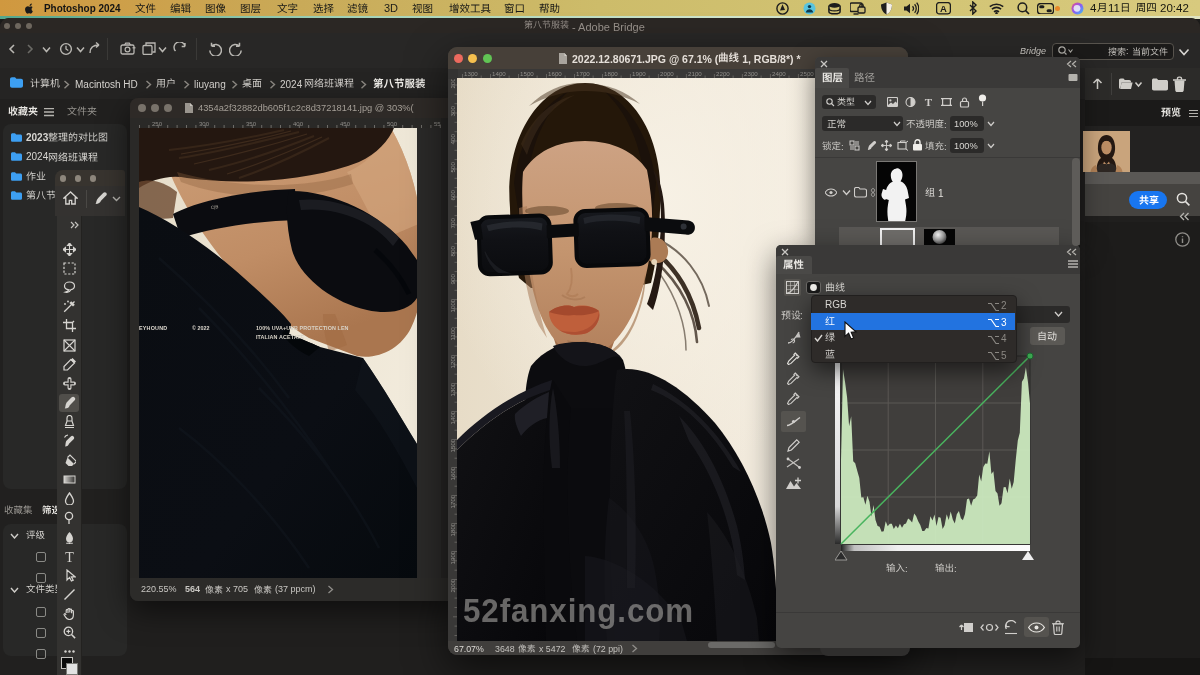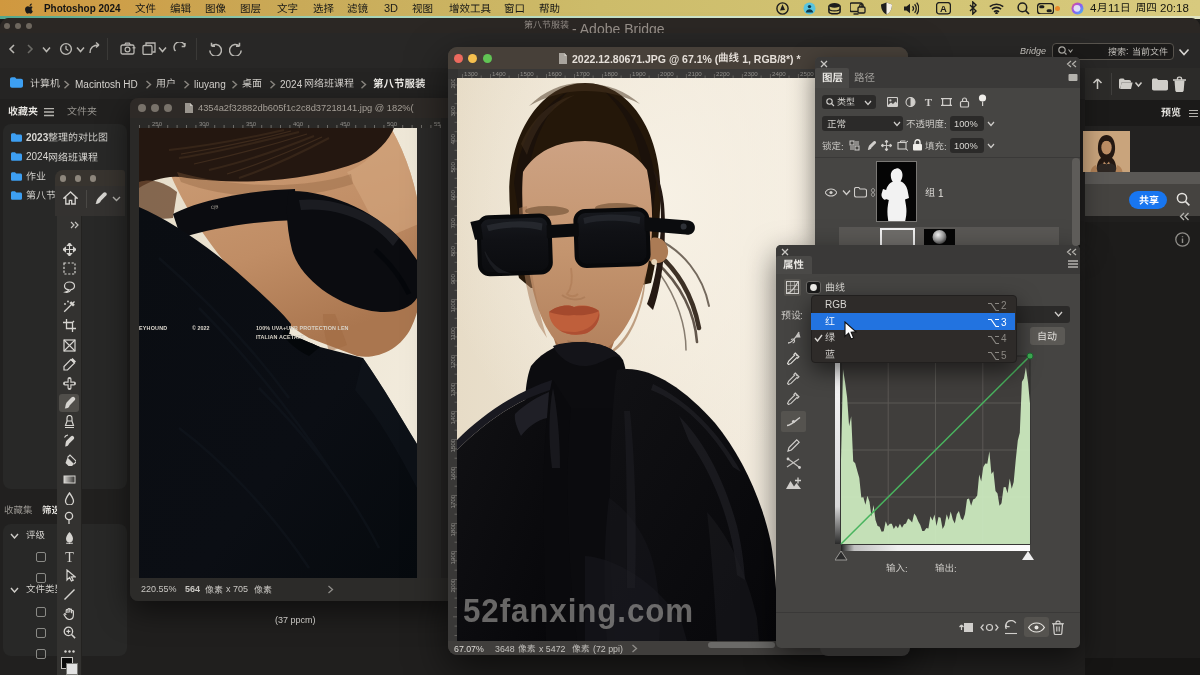--- a/index.html
+++ b/index.html
@@ -176,38 +176,38 @@
 <div class="a" style="left:1108px;top:1.5px;font-size:11.5px;font-weight:400;color:#16160f;letter-spacing:0;white-space:nowrap;">11</div>
 <div class="a" style="left:1120px;top:2.4px;">
     <svg class="ct" width="37" height="13">
       <g fill="#16160f" transform="translate(0,9.24) scale(0.0105,-0.0105)">
         <use href="#cr65e5" x="0"></use>
         <use href="#cr5468" x="1500"></use>
         <use href="#cr56db" x="2500"></use>
       </g>
     </svg>
   </div>
-<div class="a" style="left:1160px;top:1.5px;font-size:11.5px;font-weight:400;color:#16160f;letter-spacing:0;white-space:nowrap;">20:18</div>
+<div class="a" style="left:1160px;top:1.5px;font-size:11.5px;font-weight:400;color:#16160f;letter-spacing:0;white-space:nowrap;">20:42</div>
 <div class="a" style="left:0px;top:18px;width:1200px;height:657px;background:#201f1e;border-radius:9px 9px 0 0"></div>
 <div class="a" style="left:0px;top:18px;width:1200px;height:15px;background:#2b2724;border-radius:9px 9px 0 0"></div>
 <div class="a" style="left:4.0px;top:22.5px;width:6.4px;height:6.4px;background:#6e675e;border-radius:50%"></div>
 <div class="a" style="left:14.600000000000001px;top:22.5px;width:6.4px;height:6.4px;background:#6e675e;border-radius:50%"></div>
 <div class="a" style="left:25.5px;top:22.5px;width:6.4px;height:6.4px;background:#6e675e;border-radius:50%"></div>
 <div class="a" style="left:524px;top:20.4px;">
     <svg class="ct" width="45" height="11">
       <g fill="#97908a" transform="translate(0,7.92) scale(0.0090,-0.0090)">
         <use href="#cr7b2c" x="0"></use>
         <use href="#cr516b" x="1000"></use>
         <use href="#cr8282" x="2000"></use>
         <use href="#cr670d" x="3000"></use>
         <use href="#cr88c5" x="4000"></use>
       </g>
     </svg>
   </div>
-<div class="a" style="left:572px;top:20.5px;font-size:14px;font-weight:400;color:#97908a;letter-spacing:0;white-space:nowrap;">- Adobe Bridge</div>
+<div class="a" style="left:572px;top:20.5px;font-size:11px;font-weight:400;color:#97908a;letter-spacing:0;white-space:nowrap;">- Adobe Bridge</div>
 <div class="a" style="left:0px;top:33px;width:1200px;height:35px;background:#282726"></div>
 <svg class="a" style="left:6px;top:43px;" width="12" height="12" viewBox="0 0 12 12">
     <path d="M8 2 4 6l4 4" fill="none" stroke="#b9b7b2" stroke-width="1.6"></path>
   </svg>
 <svg class="a" style="left:24px;top:43px;" width="12" height="12" viewBox="0 0 12 12">
     <path d="M4 2l4 4-4 4" fill="none" stroke="#6b6a66" stroke-width="1.6"></path>
   </svg>
 <svg class="a" style="left:42px;top:46px;" width="9" height="7" viewBox="0 0 9 7">
     <path d="M1 1.5l3.5 4L8 1.5" fill="none" stroke="#b9b7b2" stroke-width="1.5"></path>
   </svg>
@@ -647,21 +647,21 @@
 <div class="a" style="left:66px;top:663px;width:10px;height:10px;background:#e2e2e2;border:1px solid #7a7a76"></div>
 <div class="a" style="left:130px;top:98px;width:328px;height:503px;background:#262422;border-radius:8px;box-shadow:0 10px 30px rgba(0,0,0,.55)"></div>
 <div class="a" style="left:130px;top:98px;width:328px;height:20px;background:#2e2a27;border-radius:8px 8px 0 0"></div>
 <div class="a" style="left:137.6px;top:104px;width:8px;height:8px;background:#78726a;border-radius:50%"></div>
 <div class="a" style="left:151px;top:104px;width:8px;height:8px;background:#78726a;border-radius:50%"></div>
 <div class="a" style="left:164.4px;top:104px;width:8px;height:8px;background:#78726a;border-radius:50%"></div>
 <svg class="a" style="left:184px;top:102px;" width="10" height="12" viewBox="0 0 10 12">
     <path d="M1 1h5l3 3v7H1z" fill="#9a958e"></path>
     <path d="M6 1v3h3" fill="#c6c2bb"></path>
   </svg>
-<div class="a" style="left:198px;top:102.5px;font-size:9.3px;font-weight:400;color:#a59f97;letter-spacing:0;white-space:nowrap;max-width:256px;overflow:hidden">4354a2f32882db605f1c2c8d37218141.jpg @ 182%(</div>
+<div class="a" style="left:198px;top:102.5px;font-size:9.3px;font-weight:400;color:#a59f97;letter-spacing:0;white-space:nowrap;max-width:256px;overflow:hidden">4354a2f32882db605f1c2c8d37218141.jpg @ 303%(</div>
 <div class="a" style="left:130px;top:118px;width:328px;height:10px;background:#2a2927;border-bottom:1px solid #1c1b1a"></div>
 <svg class="a" style="left:130px;top:118px;" width="328" height="10" viewBox="0 0 328 10">
     <rect x="9.0" y="7" width="1" height="3" fill="#6e6c68"></rect>
     <rect x="18.4" y="7" width="1" height="3" fill="#6e6c68"></rect>
     <rect x="27.8" y="7" width="1" height="3" fill="#6e6c68"></rect>
     <rect x="37.2" y="7" width="1" height="3" fill="#6e6c68"></rect>
     <rect x="46.6" y="7" width="1" height="3" fill="#6e6c68"></rect>
     <rect x="56.0" y="7" width="1" height="3" fill="#6e6c68"></rect>
     <rect x="65.4" y="7" width="1" height="3" fill="#6e6c68"></rect>
     <rect x="74.8" y="7" width="1" height="3" fill="#6e6c68"></rect>
@@ -772,21 +772,21 @@
   </div>
 <div class="a" style="left:226px;top:584px;font-size:9px;font-weight:400;color:#c8c6c2;letter-spacing:0;white-space:nowrap;">x 705</div>
 <div class="a" style="left:254px;top:584.5px;">
     <svg class="ct" width="18" height="11">
       <g fill="#c8c6c2" transform="translate(0,7.92) scale(0.0090,-0.0090)">
         <use href="#cr50cf" x="0"></use>
         <use href="#cr7d20" x="1000"></use>
       </g>
     </svg>
   </div>
-<div class="a" style="left:275px;top:584px;font-size:9px;font-weight:400;color:#c8c6c2;letter-spacing:0;white-space:nowrap;margin-top:31px;">(37 ppcm)</div>
+<div class="a" style="left:275px;top:584px;font-size:9px;font-weight:400;color:#c8c6c2;letter-spacing:0;white-space:nowrap;">(37 ppcm)</div>
 <svg class="a" style="left:327px;top:585px;" width="7" height="9" viewBox="0 0 7 9">
     <path d="M1.5 1l4 3.5-4 3.5" fill="none" stroke="#8f8d89" stroke-width="1.3"></path>
   </svg>
 <div class="a" style="left:448px;top:47px;width:460px;height:608px;background:#3b3a38;border-radius:9px;box-shadow:0 14px 40px rgba(0,0,0,.6)"></div>
 <div class="a" style="left:448px;top:47px;width:460px;height:22px;background:#474039;border-radius:9px 9px 0 0"></div>
 <div class="a" style="left:454.0px;top:53.5px;width:9px;height:9px;background:#ed6a5e;border-radius:50%"></div>
 <div class="a" style="left:468.0px;top:53.5px;width:9px;height:9px;background:#f5bf4e;border-radius:50%"></div>
 <div class="a" style="left:482.5px;top:53.5px;width:9px;height:9px;background:#61c454;border-radius:50%"></div>
 <svg class="a" style="left:558px;top:52px;" width="10" height="13" viewBox="0 0 10 13">
     <path d="M1 1h5.5l2.5 3v8H1z" fill="#a9a49d"></path>

